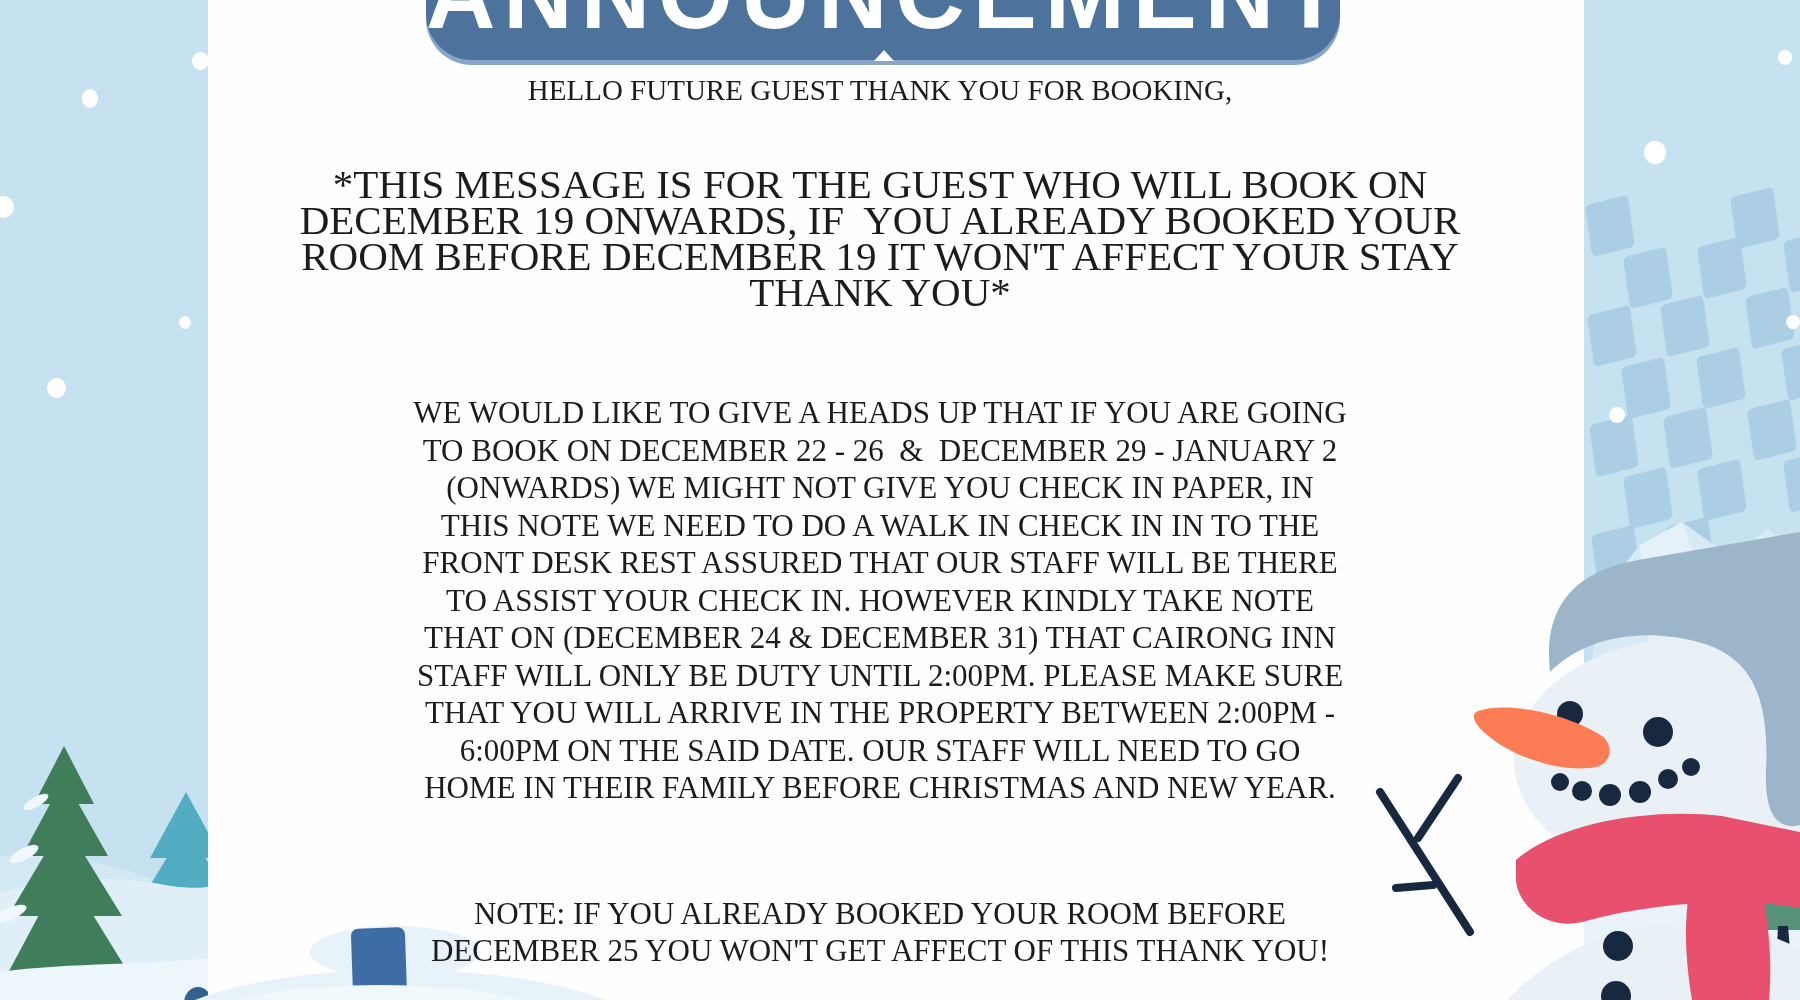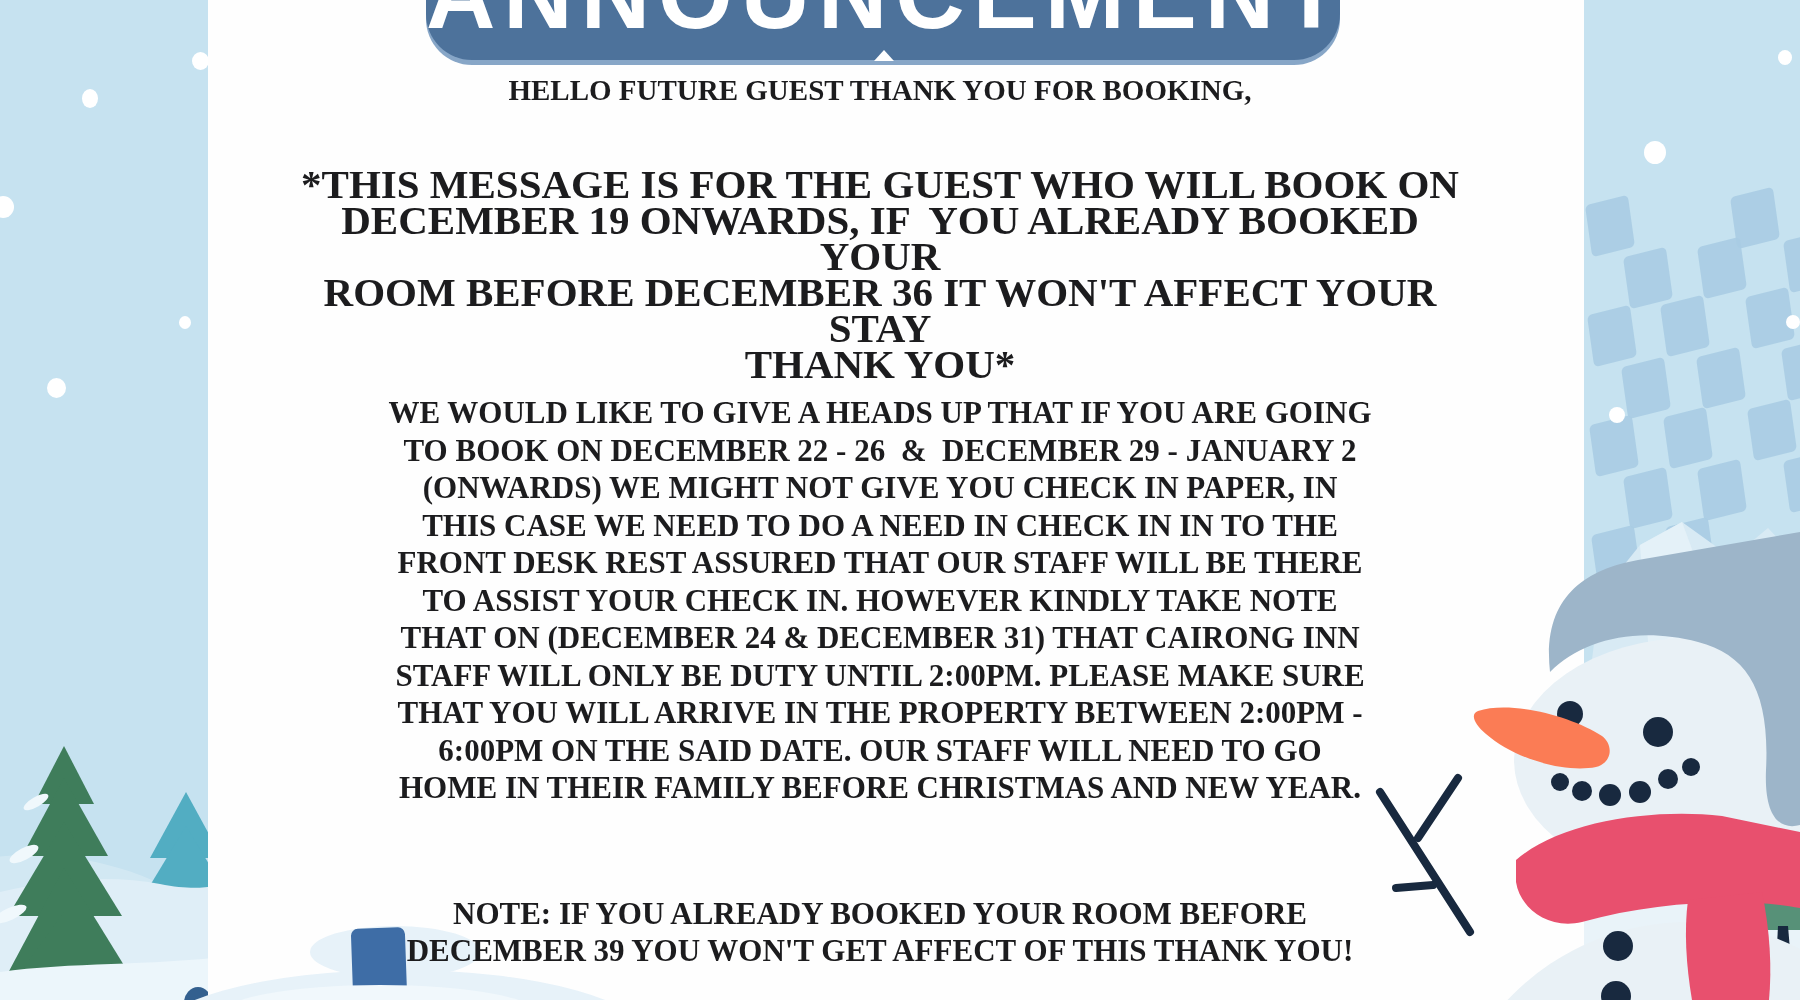--- a/index.html
+++ b/index.html
@@ -17,21 +17,21 @@
   
   #banner{position:absolute;left:426px;top:-100px;width:914px;height:160px;background:#4d729b;
           border-radius:46px;z-index:6;box-shadow:0 5px 0 #87a6c7;overflow:hidden;}
   #banner-title{position:absolute;left:0;right:0;bottom:10px;text-align:center;color:#ffffff;
           font-family:"Liberation Sans",sans-serif;font-weight:700;font-size:96px;letter-spacing:8px;}
   #banner-notch{position:absolute;left:874px;top:50px;width:0;height:0;z-index:7;
           border-left:10px solid transparent;border-right:10px solid transparent;
           border-bottom:11px solid #fefefe;}
   
   .textblock{position:absolute;left:280px;width:1200px;text-align:center;color:#1c1c1e;
-          font-weight:700;z-index:6;}
+          font-weight:400;z-index:6;}
   .line{white-space:pre-wrap;}
   #greeting{top:72px;font-size:29px;line-height:36px;}
   #disclaimer{top:166px;font-size:41px;line-height:36px;}
   #body-par{top:394px;font-size:31px;line-height:37.5px;}
   #note-par{top:895px;font-size:31px;line-height:37px;}
   
   .mound{position:absolute;border-radius:50%;z-index:3;}
   #mound-main{left:150px;top:970px;width:500px;height:140px;background:#e7f2f9;}
   #mound-cap{left:310px;top:926px;width:170px;height:52px;background:#e7f2f9;}
   #blue-block{position:absolute;left:352px;top:928px;width:54px;height:72px;background:#3e6da6;
@@ -113,41 +113,41 @@
   <div id="banner">
     <div id="banner-title">ANNOUNCEMENT</div>
   </div>
   <div id="banner-notch"></div>
 
   <div class="textblock" id="greeting">HELLO FUTURE GUEST THANK YOU FOR BOOKING,</div>
 
   <div class="textblock" id="disclaimer">
     <div class="line">*THIS MESSAGE IS FOR THE GUEST WHO WILL BOOK ON</div>
     <div class="line">DECEMBER 19 ONWARDS, IF  YOU ALREADY BOOKED YOUR</div>
-    <div class="line">ROOM BEFORE DECEMBER 36 IT WON'T AFFECT YOUR STAY</div>
+    <div class="line">ROOM BEFORE DECEMBER 19 IT WON'T AFFECT YOUR STAY</div>
     <div class="line">THANK YOU*</div>
   </div>
 
   <div class="textblock" id="body-par">
     <div class="line">WE WOULD LIKE TO GIVE A HEADS UP THAT IF YOU ARE GOING</div>
     <div class="line">TO BOOK ON DECEMBER 22 - 26  &amp;  DECEMBER 29 - JANUARY 2</div>
     <div class="line">(ONWARDS) WE MIGHT NOT GIVE YOU CHECK IN PAPER, IN</div>
-    <div class="line">THIS CASE WE NEED TO DO A NEED IN CHECK IN IN TO THE</div>
+    <div class="line">THIS NOTE WE NEED TO DO A WALK IN CHECK IN IN TO THE</div>
     <div class="line">FRONT DESK REST ASSURED THAT OUR STAFF WILL BE THERE</div>
     <div class="line">TO ASSIST YOUR CHECK IN. HOWEVER KINDLY TAKE NOTE</div>
     <div class="line">THAT ON (DECEMBER 24 &amp; DECEMBER 31) THAT CAIRONG INN</div>
     <div class="line">STAFF WILL ONLY BE DUTY UNTIL 2:00PM. PLEASE MAKE SURE</div>
     <div class="line">THAT YOU WILL ARRIVE IN THE PROPERTY BETWEEN 2:00PM -</div>
     <div class="line">6:00PM ON THE SAID DATE. OUR STAFF WILL NEED TO GO</div>
     <div class="line">HOME IN THEIR FAMILY BEFORE CHRISTMAS AND NEW YEAR.</div>
   </div>
 
   <div class="textblock" id="note-par">
     <div class="line">NOTE: IF YOU ALREADY BOOKED YOUR ROOM BEFORE</div>
-    <div class="line">DECEMBER 39 YOU WON'T GET AFFECT OF THIS THANK YOU!</div>
+    <div class="line">DECEMBER 25 YOU WON'T GET AFFECT OF THIS THANK YOU!</div>
   </div>
 
   <svg id="snowman-illustration" width="480" height="570" viewBox="0 0 480 570">
     <g>
       <polygon points="268,262 280,165 320,115 362,92 412,128 448,98 480,132 480,262" fill="#d8eaf4"></polygon>
       <polygon points="320,115 362,92 400,195 330,235" fill="#e4f1f8"></polygon>
     </g>
     <path d="M264,268 C310,230 370,195 420,160 C445,143 465,128 480,118 L480,570 L264,570 Z" fill="#e9f3f9"></path>
     <g>
       <polygon points="462,355 430,432 494,432" fill="#579178"></polygon>

